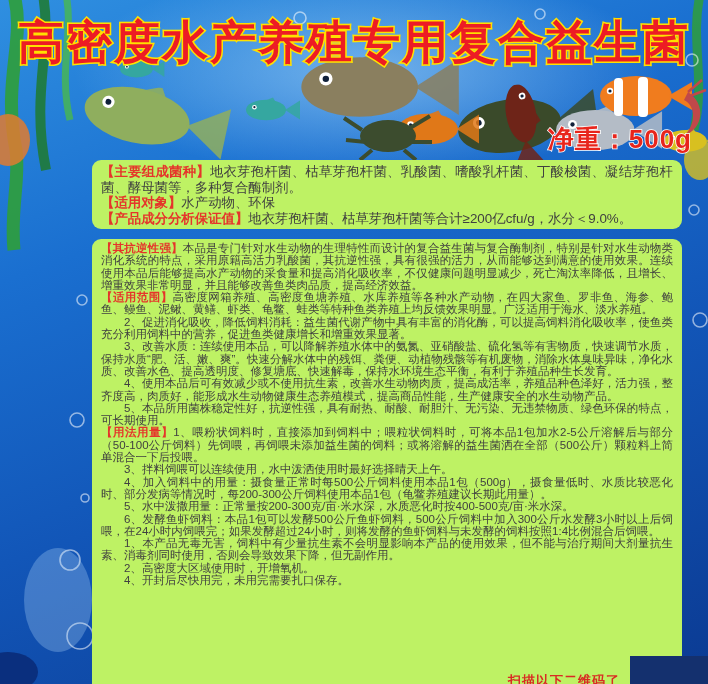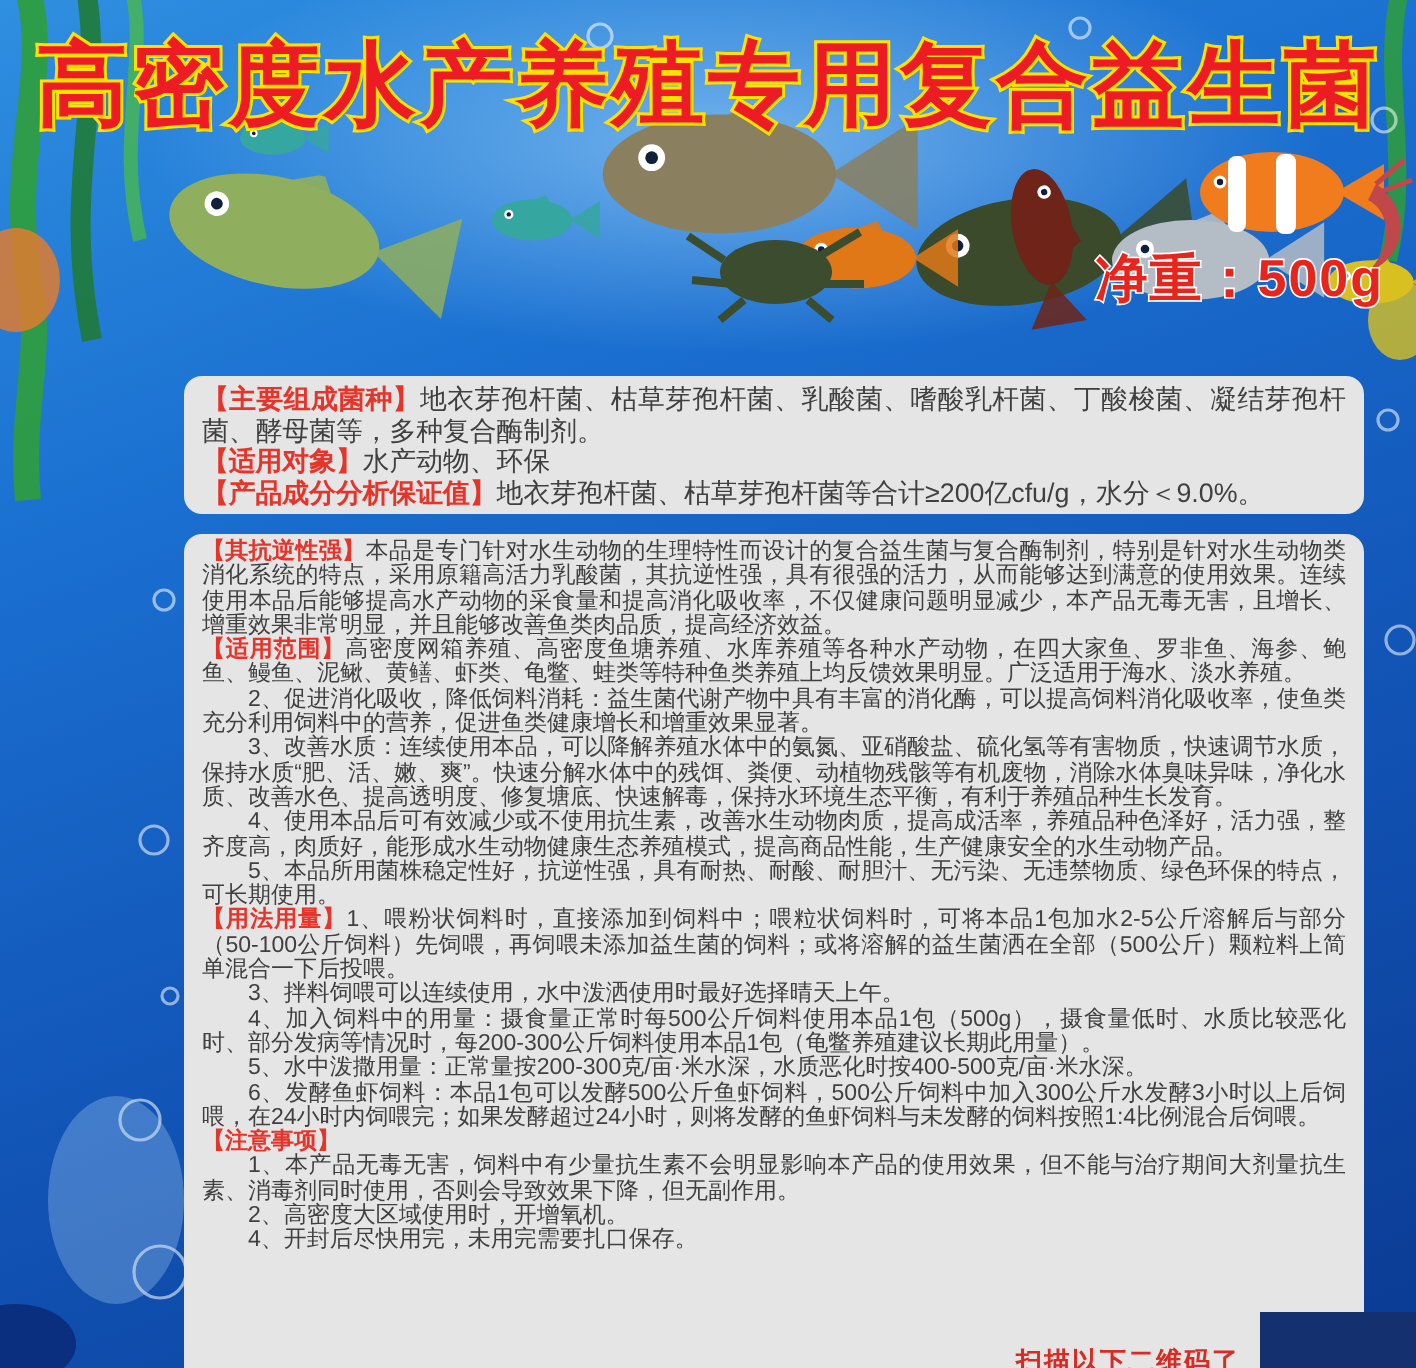--- a/index.html
+++ b/index.html
@@ -10,22 +10,22 @@
   }
   .glow{
     position:absolute;left:0;top:0;width:708px;height:240px;
     background:radial-gradient(ellipse 420px 150px at 52% 30%,rgba(180,225,255,.55),rgba(180,225,255,0) 70%);
     pointer-events:none;
   }
   .deco{position:absolute;left:0;top:0;width:708px;height:684px;}
   .titlebar{position:absolute;left:0;top:2px;width:708px;height:72px;}
   .netweight{position:absolute;left:0;top:118px;width:700px;height:40px;}
   .panel{
-    position:absolute;left:92px;width:590px;background:#e5e5e5;
-    border-radius:9px;box-sizing:border-box;margin-top:28px;
+    position:absolute;left:92px;width:590px;background:#bef264;
+    border-radius:9px;box-sizing:border-box;
   }
   .panel.p1{top:160px;height:69px;padding:4px 9px 0 9px;}
   .panel.p2{top:239px;height:445px;padding:3px 9px 0 9px;border-bottom-left-radius:0;border-bottom-right-radius:0;}
   .para{margin:0;color:#404040;text-align:justify;}
   .p1 .para{font-size:13.4px;line-height:15.6px;}
   .p2 .para{font-size:11.5px;line-height:12.3px;}
   .para.indent{text-indent:2em;}
   .lbl{color:#e5352b;font-weight:bold;}
   .cornerblock{position:absolute;left:630px;top:656px;width:78px;height:28px;background:#14306e;}
   .footnote{
@@ -136,41 +136,38 @@
   <p class="para">
     <span class="lbl">【适用对象】</span><span>水产动物、环保</span>
   </p>
   <p class="para">
     <span class="lbl">【产品成分分析保证值】</span><span>地衣芽孢杆菌、枯草芽孢杆菌等合计≥200亿cfu/g，水分＜9.0%。</span>
   </p>
 </div>
 
 <div class="panel p2">
   <p class="para">
-    <span class="lbl">【其抗逆性强】</span><span>本品是专门针对水生动物的生理特性而设计的复合益生菌与复合酶制剂，特别是针对水生动物类消化系统的特点，采用原籍高活力乳酸菌，其抗逆性强，具有很强的活力，从而能够达到满意的使用效果。连续使用本品后能够提高水产动物的采食量和提高消化吸收率，不仅健康问题明显减少，本产品无毒无害，且增长、增重效果非常明显，并且能够改善鱼类肉品质，提高经济效益。</span>
+    <span class="lbl">【其抗逆性强】</span><span>本品是专门针对水生动物的生理特性而设计的复合益生菌与复合酶制剂，特别是针对水生动物类消化系统的特点，采用原籍高活力乳酸菌，其抗逆性强，具有很强的活力，从而能够达到满意的使用效果。连续使用本品后能够提高水产动物的采食量和提高消化吸收率，不仅健康问题明显减少，死亡淘汰率降低，且增长、增重效果非常明显，并且能够改善鱼类肉品质，提高经济效益。</span>
   </p>
   <p class="para">
     <span class="lbl">【适用范围】</span><span>高密度网箱养殖、高密度鱼塘养殖、水库养殖等各种水产动物，在四大家鱼、罗非鱼、海参、鲍鱼、鳗鱼、泥鳅、黄鳝、虾类、龟鳖、蛙类等特种鱼类养殖上均反馈效果明显。广泛适用于海水、淡水养殖。</span>
   </p>
 
   <p class="para indent">2、促进消化吸收，降低饲料消耗：益生菌代谢产物中具有丰富的消化酶，可以提高饲料消化吸收率，使鱼类充分利用饲料中的营养，促进鱼类健康增长和增重效果显著。</p>
   <p class="para indent">3、改善水质：连续使用本品，可以降解养殖水体中的氨氮、亚硝酸盐、硫化氢等有害物质，快速调节水质，保持水质“肥、活、嫩、爽”。快速分解水体中的残饵、粪便、动植物残骸等有机废物，消除水体臭味异味，净化水质、改善水色、提高透明度、修复塘底、快速解毒，保持水环境生态平衡，有利于养殖品种生长发育。</p>
   <p class="para indent">4、使用本品后可有效减少或不使用抗生素，改善水生动物肉质，提高成活率，养殖品种色泽好，活力强，整齐度高，肉质好，能形成水生动物健康生态养殖模式，提高商品性能，生产健康安全的水生动物产品。</p>
   <p class="para indent">5、本品所用菌株稳定性好，抗逆性强，具有耐热、耐酸、耐胆汁、无污染、无违禁物质、绿色环保的特点，可长期使用。</p>
 
   <p class="para">
     <span class="lbl">【用法用量】</span><span>1、喂粉状饲料时，直接添加到饲料中；喂粒状饲料时，可将本品1包加水2-5公斤溶解后与部分（50-100公斤饲料）先饲喂，再饲喂未添加益生菌的饲料；或将溶解的益生菌洒在全部（500公斤）颗粒料上简单混合一下后投喂。</span>
   </p>
   <p class="para indent">3、拌料饲喂可以连续使用，水中泼洒使用时最好选择晴天上午。</p>
   <p class="para indent">4、加入饲料中的用量：摄食量正常时每500公斤饲料使用本品1包（500g），摄食量低时、水质比较恶化时、部分发病等情况时，每200-300公斤饲料使用本品1包（龟鳖养殖建议长期此用量）。</p>
   <p class="para indent">5、水中泼撒用量：正常量按200-300克/亩·米水深，水质恶化时按400-500克/亩·米水深。</p>
   <p class="para indent">6、发酵鱼虾饲料：本品1包可以发酵500公斤鱼虾饲料，500公斤饲料中加入300公斤水发酵3小时以上后饲喂，在24小时内饲喂完；如果发酵超过24小时，则将发酵的鱼虾饲料与未发酵的饲料按照1:4比例混合后饲喂。</p>
 
-  <p class="para">
-    <span class="lbl">【注意事项】</span>
-  </p>
   <p class="para indent">1、本产品无毒无害，饲料中有少量抗生素不会明显影响本产品的使用效果，但不能与治疗期间大剂量抗生素、消毒剂同时使用，否则会导致效果下降，但无副作用。</p>
   <p class="para indent">2、高密度大区域使用时，开增氧机。</p>
   <p class="para indent">4、开封后尽快用完，未用完需要扎口保存。</p>
 </div>
 
 <div class="cornerblock"></div>
 <div class="footnote">扫描以下二维码了</div>
 
 </body></html>

